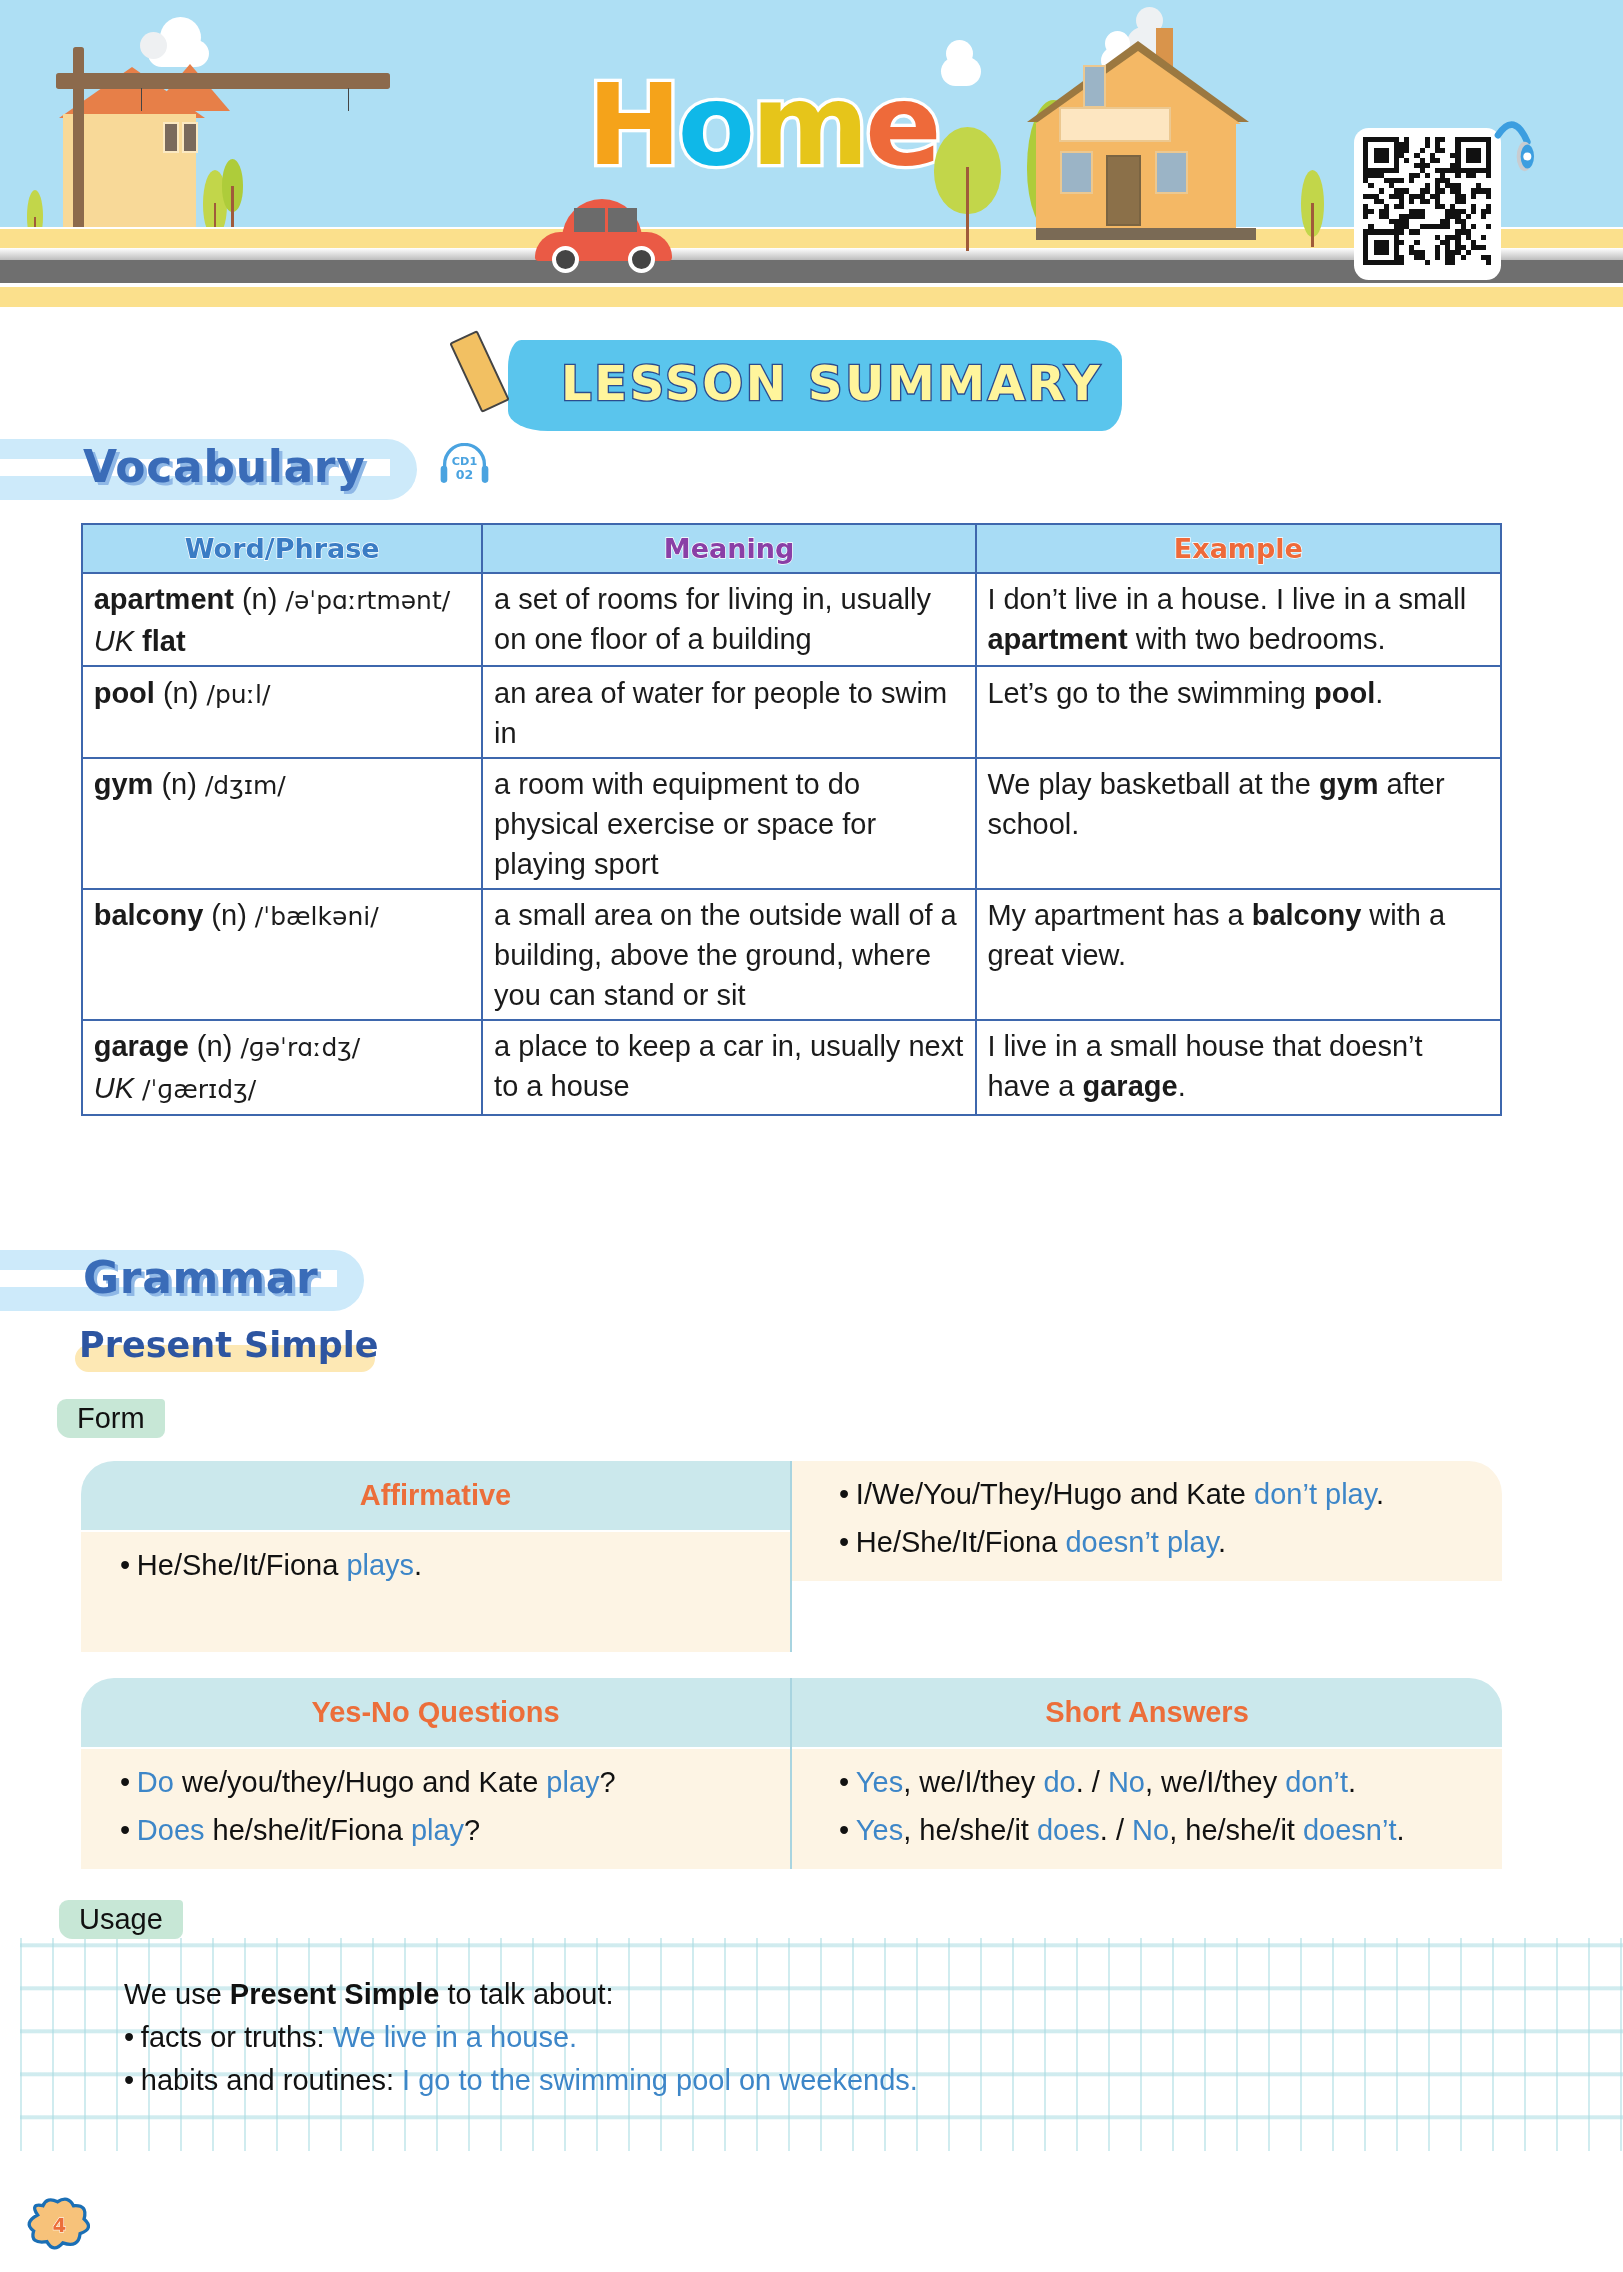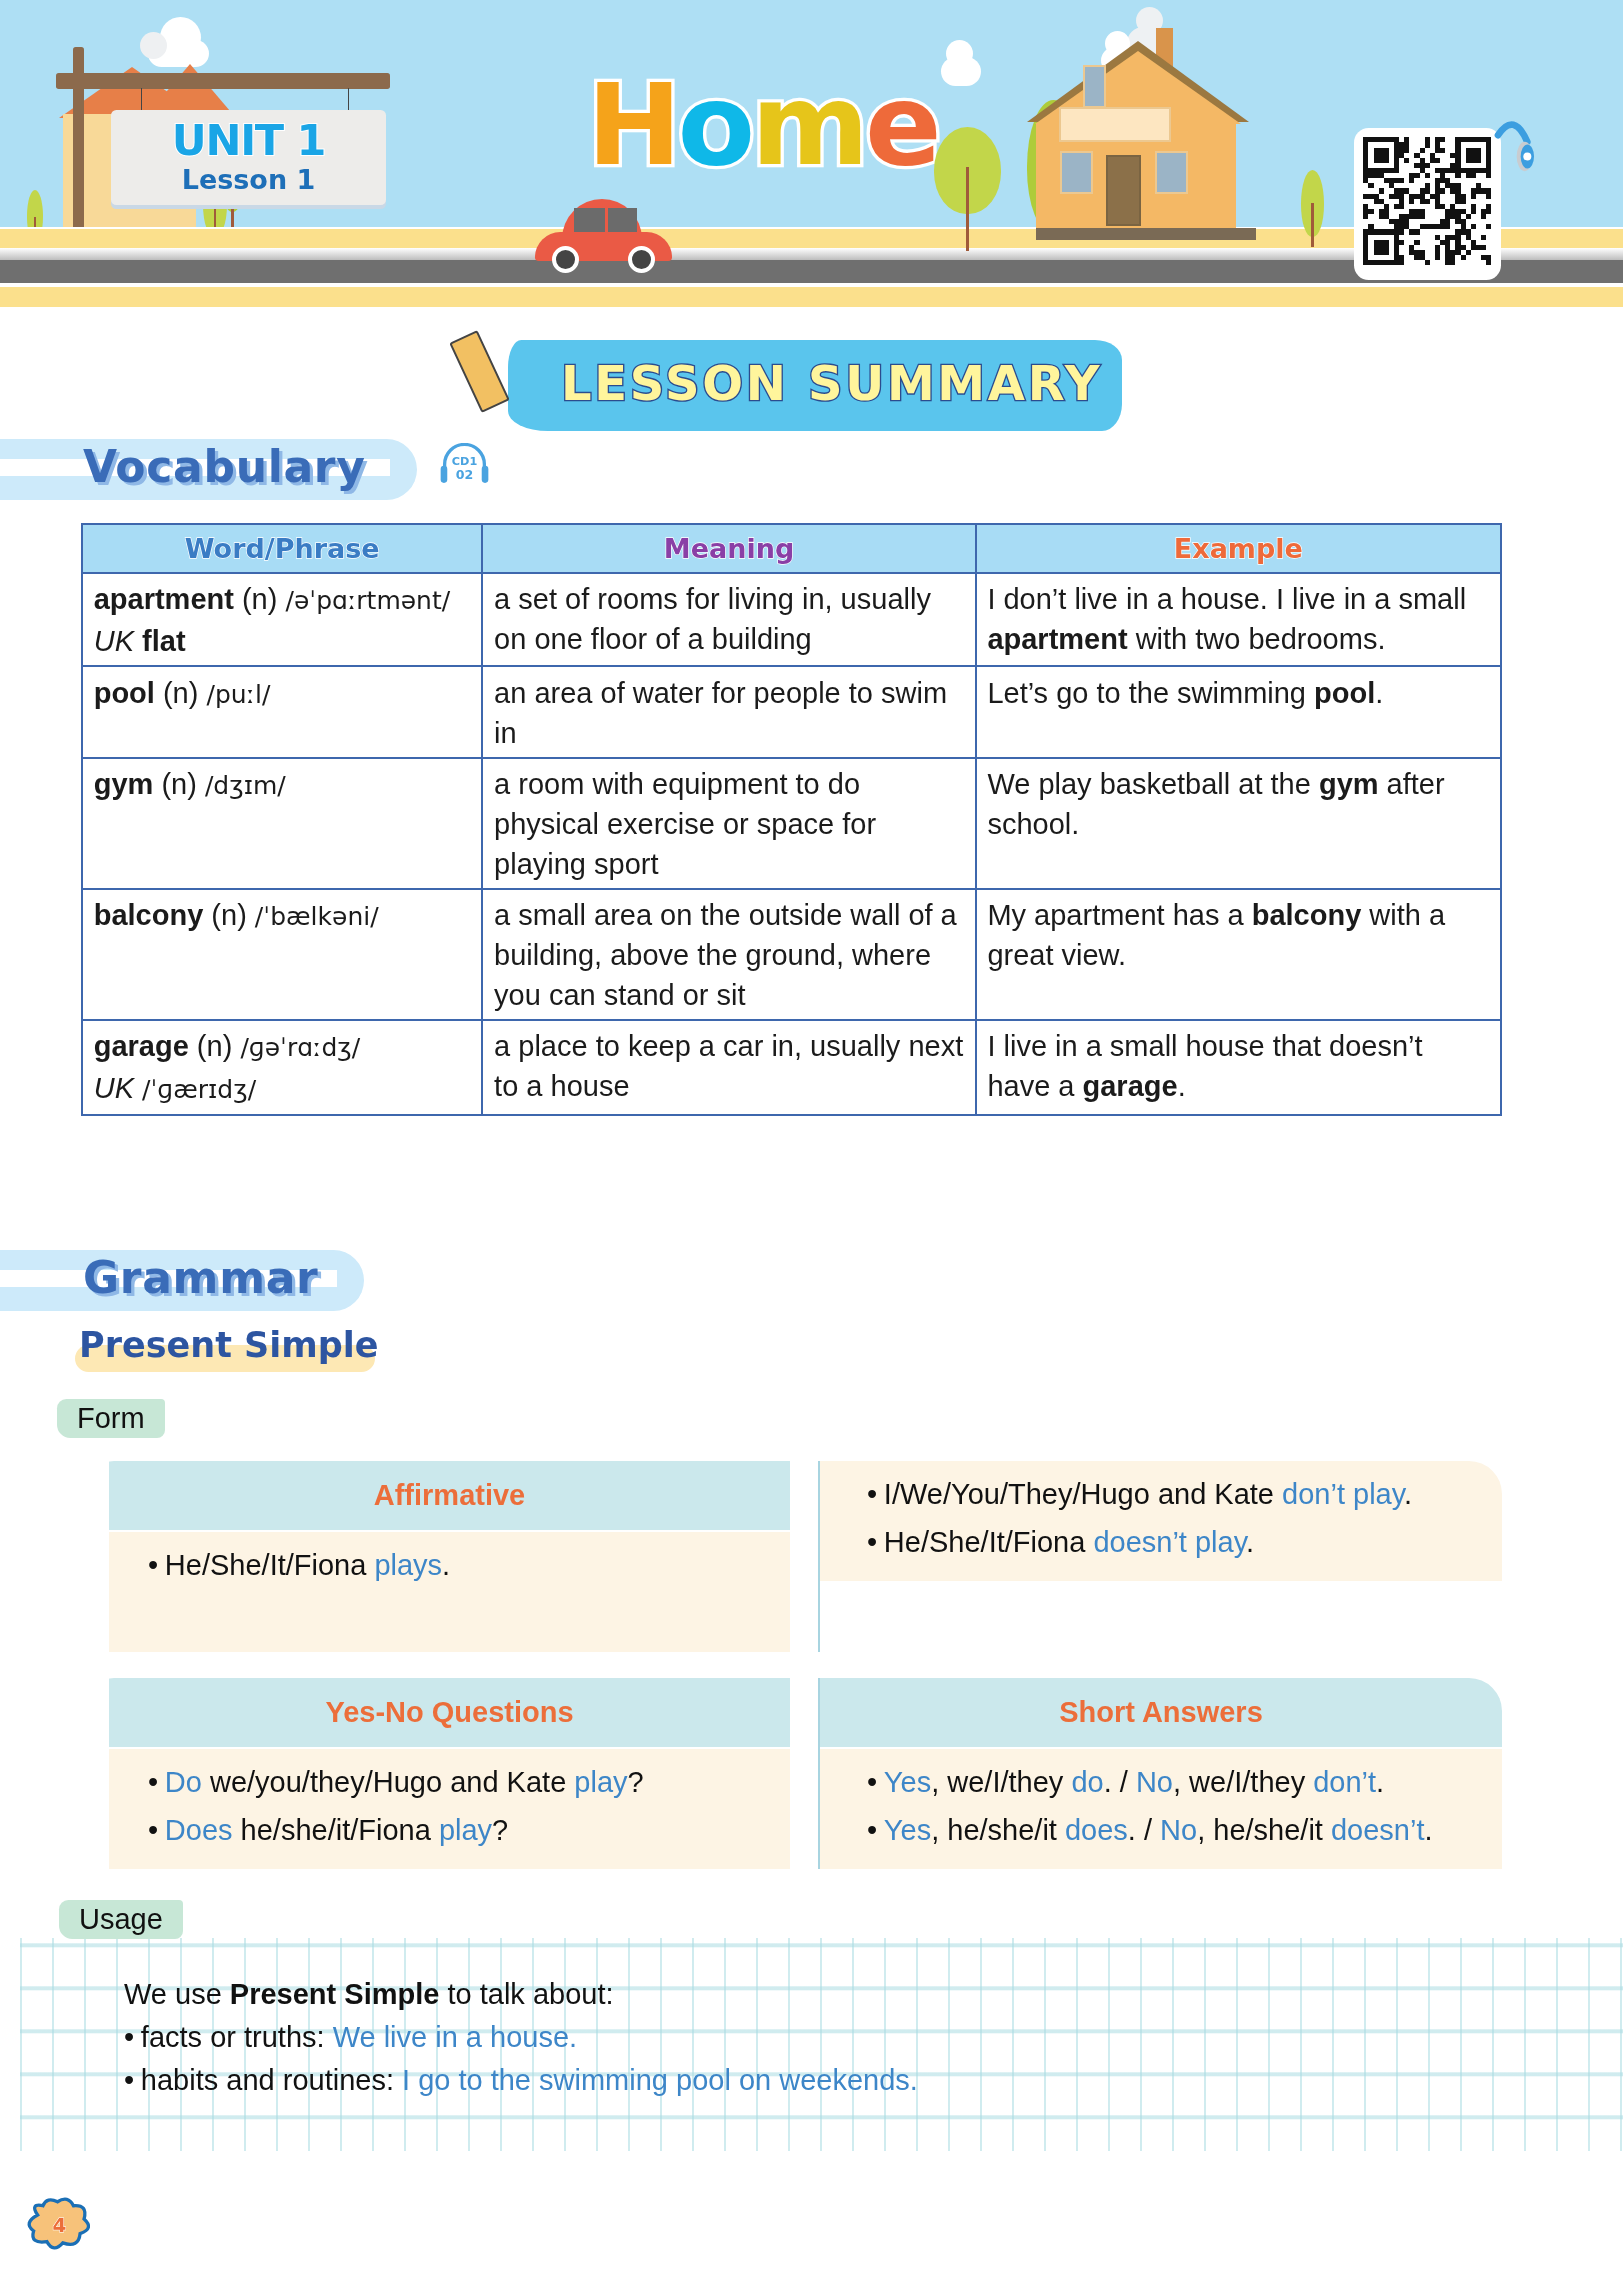--- a/index.html
+++ b/index.html
@@ -91,21 +91,21 @@
   .vocab td .ipa{font-family:"DejaVu Sans",sans-serif;font-size:25px;}
   .vocab td i{font-style:italic;}
 
   
   .ps-wrap{position:absolute;left:79px;top:1324px;}
   .ps-hl{position:absolute;left:-4px;top:21.3px;width:300px;height:27px;background:#fde8b4;border-radius:20px;}
   .ps-title{position:relative;font-family:"DejaVu Sans",sans-serif;font-weight:bold;font-size:35px;line-height:43px;color:#2d55a1;}
   .tag{position:absolute;background:#c7e7d6;border-radius:9.3px 4px 8px 13.3px;font-family:"Liberation Sans",sans-serif;font-size:29px;line-height:39px;padding:0 20px;color:#111;}
 
   .gbox{position:absolute;left:81px;width:1421px;border-radius:33px 33px 0 0;overflow:hidden;display:grid;grid-template-columns:709px 712px;}
-  .gcell{position:relative;margin-left:28px;}
+  .gcell{position:relative;}
   .gcell + .gcell{border-left:2px solid #a8d4e0;}
   .ghead{height:69px;background:#cbe8ec;display:flex;align-items:center;justify-content:center;font-family:"Liberation Sans",sans-serif;font-weight:bold;font-size:29px;color:#ec6e3a;border-bottom:2.7px solid #fff;}
   .gbody{height:120px;background:#fdf4e4;padding:9.3px 0 0 39px;box-sizing:border-box;font-family:"Liberation Sans",sans-serif;font-size:29px;line-height:48px;color:#111;}
   .gcell + .gcell .gbody{padding-left:47px;}
   .hl{color:#3d86c8;}
   .bullet::before{content:"\2022";margin-right:6.7px;}
 
   
   .usage-grid{position:absolute;left:20px;top:1938px;width:1604px;height:213px;
     background-image:linear-gradient(90deg,rgba(170,220,226,0.55) 2px,transparent 2px),linear-gradient(rgba(170,220,226,0.55) 4px,transparent 4px);
@@ -142,24 +142,20 @@
   </div>
   <div class="tree" style="left:222px;top:159px;">
     <div class="crown" style="left:0;top:0;width:21.3px;height:53px;background:#aecc3a;"></div>
     <div class="trunk" style="left:9.3px;top:27px;height:67px;"></div>
   </div>
 
   <div class="signpost"></div>
   <div class="signbar"></div>
   <div class="sign-chain" style="left:141px;top:88px;"></div>
   <div class="sign-chain" style="left:348px;top:88px;"></div>
-  <div class="signboard">
-    <span class="sign-unit">UNIT 1</span>
-    <span class="sign-lesson">Lesson 1</span>
-  </div>
 
   <div class="title-home">
     <span style="color: rgb(245, 163, 26);">H</span><span style="color: rgb(15, 184, 232);">o</span><span style="color: rgb(230, 197, 26);">m</span><span style="color: rgb(238, 106, 58);">e</span>
   </div>
 
   <div class="ground-white1"></div>
   <div class="ground-sand1"></div>
   <div class="road-curb"></div>
   <div class="road"></div>
   <div class="road-line"></div>

